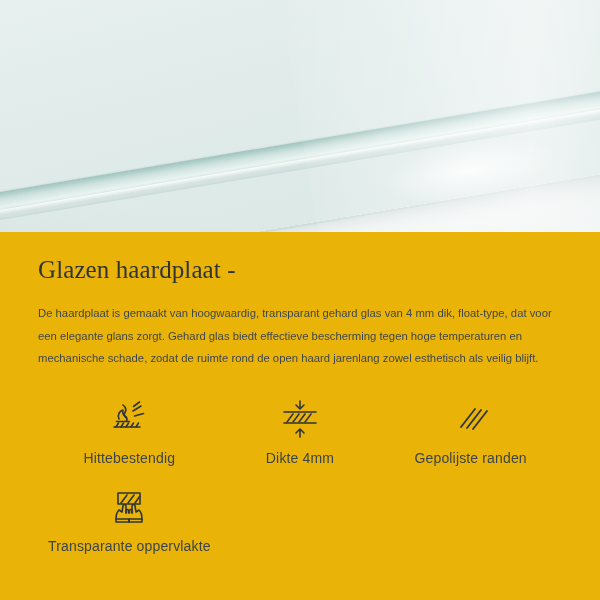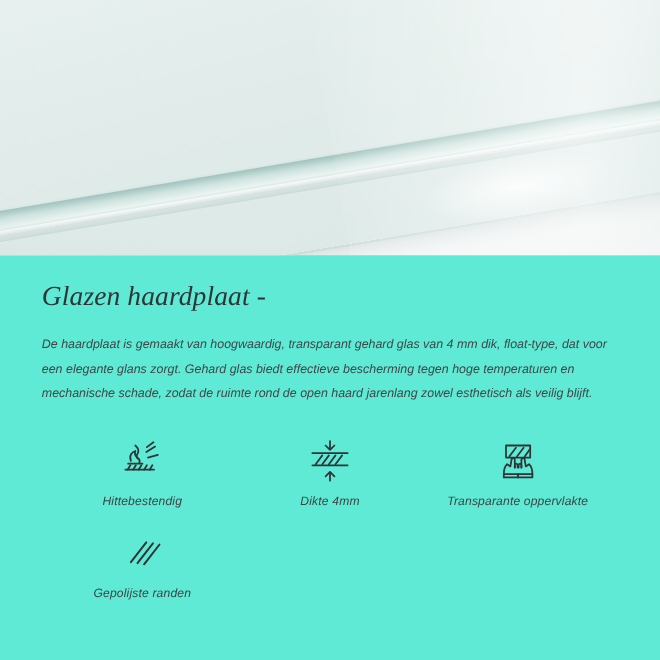--- a/index.html
+++ b/index.html
@@ -11,22 +11,21 @@
     width: 600px;
     height: 600px;
     overflow: hidden;
     font-family: "Liberation Sans", sans-serif;
     background: #ffffff;
   }
   .page {
     position: relative;
     width: 600px;
     height: 600px;
-    background: #5eead4;
-    font-style: italic;
+    background: #eab308;
   }
 
   
   .hero {
     position: relative;
     width: 600px;
     height: 232px;
     overflow: hidden;
     background: linear-gradient(170deg, #e9f1ef 0%, #dfe9e7 40%, #e7efee 100%);
   }
@@ -152,21 +151,21 @@
   .feature-icon {
     width: 46px;
     height: 46px;
     display: flex;
     align-items: center;
     justify-content: center;
     margin-bottom: 8px;
   }
   .feature-icon svg { display: block; }
   .feature-label {
-    font-size: 11px;
+    font-size: 14px;
     color: #3d4447;
     letter-spacing: 0.15px;
   }
 </style>
 </head>
 <body>
 
 <div class="page">
 
   <div class="hero">
@@ -224,42 +223,42 @@
             <path d="M27 25 l6 -8"></path>
           </svg>
         </span>
         <span class="feature-label">Dikte 4mm</span>
       </div>
 
 
 
       <div class="feature">
         <span class="feature-icon">
+          <svg width="44" height="44" viewBox="0 0 44 44" fill="none" stroke="#2f3437" stroke-width="1.8" stroke-linecap="round" stroke-linejoin="round">
+            <path d="M12 30 L26 12"></path>
+            <path d="M18 31 L32 13"></path>
+            <path d="M24 32 L38 14"></path>
+          </svg>
+        </span>
+        <span class="feature-label">Gepolijste randen</span>
+      </div>
+
+      <div class="feature">
+        <span class="feature-icon">
           <svg width="44" height="44" viewBox="0 0 44 44" fill="none" stroke="#2f3437" stroke-width="1.6" stroke-linecap="round" stroke-linejoin="round">
             <path d="M11 8 h22 v11 h-22 Z"></path>
             <path d="M14 18 l6 -8"></path>
             <path d="M21 18 l6 -8"></path>
             <path d="M28 18 l5 -7"></path>
             <path d="M9 34 c0 -4 1 -7 3 -9 l3 2 1 -6 c0 -2 3 -2 3 0 v7"></path>
             <path d="M19 28 v-2 c0 -2 2.5 -2 2.5 0 v2"></path>
             <path d="M9 34 h13 v3 h-13 Z"></path>
             <path d="M35 34 c0 -4 -1 -7 -3 -9 l-3 2 -1 -6 c0 -2 -3 -2 -3 0 v7"></path>
             <path d="M25 28 v-2 c0 -2 -2.5 -2 -2.5 0 v2"></path>
             <path d="M35 34 h-13 v3 h13 Z"></path>
           </svg>
         </span>
         <span class="feature-label">Transparante oppervlakte</span>
       </div>
 
-      <div class="feature">
-        <span class="feature-icon">
-          <svg width="44" height="44" viewBox="0 0 44 44" fill="none" stroke="#2f3437" stroke-width="1.8" stroke-linecap="round" stroke-linejoin="round">
-            <path d="M12 30 L26 12"></path>
-            <path d="M18 31 L32 13"></path>
-            <path d="M24 32 L38 14"></path>
-          </svg>
-        </span>
-        <span class="feature-label">Gepolijste randen</span>
-      </div>
-
     </div>
   </div>
 </div>
 
 </body></html>

